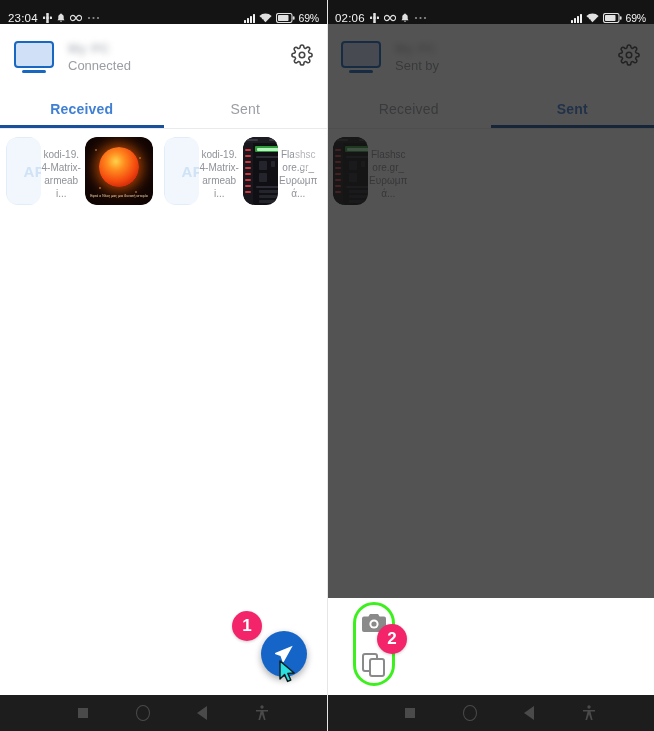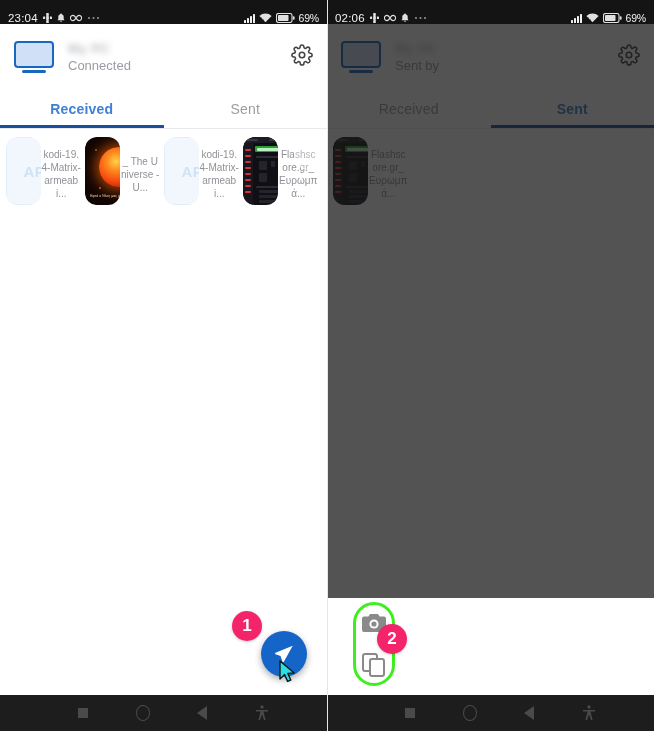--- a/index.html
+++ b/index.html
@@ -279,21 +279,20 @@
         <div class="thumb">
           <div class="universe">
             <div class="sun"></div>
             <span class="spk" style="left:10px;top:12px;width:2px;height:2px;"></span>
             <span class="spk" style="left:54px;top:20px;width:2px;height:2px;"></span>
             <span class="spk" style="left:14px;top:50px;width:1.5px;height:1.5px;"></span>
             <span class="spk" style="left:50px;top:54px;width:2px;height:2px;"></span>
             <div class="cap">Εφτά ο Νέος μας μια δυνατή ιστορία</div>
           </div>
         </div>
-        <div class="caption">_ The Universe - U...</div>
       </div>
 
       <div class="cell">
         <div class="thumb">
           <div class="apk">
             <span class="fold"></span>
             <span class="lbl">APK</span>
           </div>
         </div>
         <div class="caption">kodi-19.4-Matrix-armeabi...</div>

